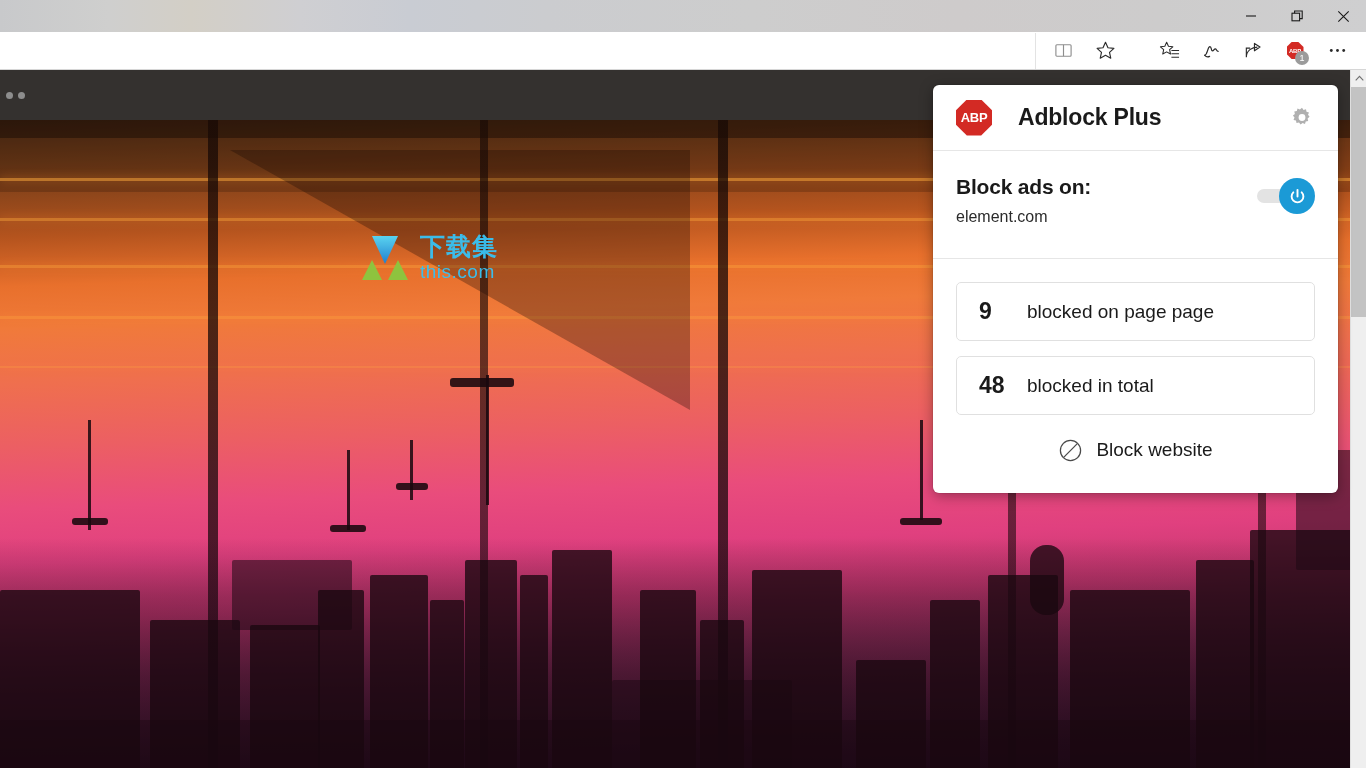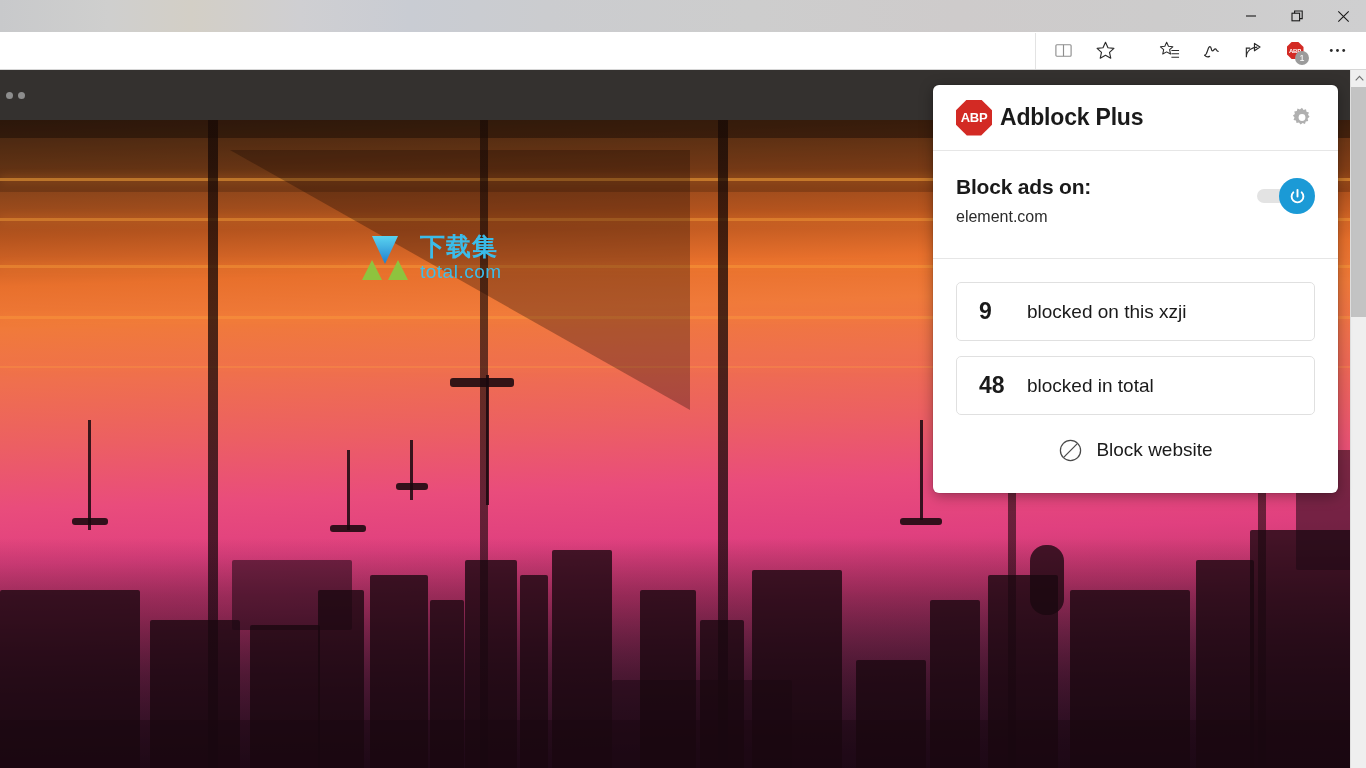--- a/index.html
+++ b/index.html
@@ -157,21 +157,21 @@
     height:65px; display:flex; align-items:center; padding:0 23px;
   }
   .abp-logo{
     width:36px; height:36px; background:#d32a24;
     clip-path:polygon(30% 0,70% 0,100% 30%,100% 70%,70% 100%,30% 100%,0 70%,0 30%);
     display:flex; align-items:center; justify-content:center;
     color:#fff; font-size:13px; font-weight:bold; letter-spacing:-.3px;
     font-family:"Liberation Sans", sans-serif;
   }
   .pop-title{
-    margin-left:8px; font-size:23px; font-weight:bold; color:#1a1a1a; letter-spacing:-.2px;
+    margin-left:26px; font-size:23px; font-weight:bold; color:#1a1a1a; letter-spacing:-.2px;
     flex:1 1 auto;
   }
   .gear{ width:26px; height:26px; color:#b0b0b0; display:flex; align-items:center; justify-content:center; }
 
   .pop-sep{ height:1px; background:#e6e6e6; }
 
   .pop-block{
     height:107px; padding:24px 23px 0 23px; display:flex; align-items:flex-start;
     justify-content:space-between;
     gap:40px;
@@ -352,21 +352,21 @@
               <stop offset="0%" stop-color="#57d8f7"></stop>
               <stop offset="100%" stop-color="#1a7fd4"></stop>
             </linearGradient>
           </defs>
           <path d="M14 6h26L27 34z" fill="url(#wmb)"></path>
           <path d="M4 50l10-20 10 20z" fill="#8cc63f"></path>
           <path d="M30 50l10-20 10 20z" fill="#8cc63f"></path>
         </svg>
         <div class="wm-text">
           <div class="wm-cn">下载集</div>
-          <div class="wm-en">total.com</div>
+          <div class="wm-en">this.com</div>
         </div>
       </div>
     </div>
   </div>
 
   <div class="scrollbar">
     <div class="sb-up">
       <svg width="9" height="7" viewBox="0 0 9 7">
           <path d="M0.7 5.4L4.5 1.3 8.3 5.4" stroke="#707070" stroke-width="1.1" fill="none"></path>
         </svg>
@@ -403,21 +403,21 @@
           </svg>
         </div>
       </div>
     </div>
 
     <div class="pop-sep"></div>
 
     <div class="pop-stats">
       <div class="stat">
         <div class="stat-num">9</div>
-        <div class="stat-label">blocked on this xzji</div>
+        <div class="stat-label">blocked on page page</div>
       </div>
       <div class="stat">
         <div class="stat-num">48</div>
         <div class="stat-label">blocked in total</div>
       </div>
 
       <div class="block-element">
         <span class="be-icon">
           <svg width="25" height="25" viewBox="0 0 26 26">
             <circle cx="13" cy="13" r="10.5" stroke="#4a4a4a" stroke-width="1.3" fill="none"></circle>

